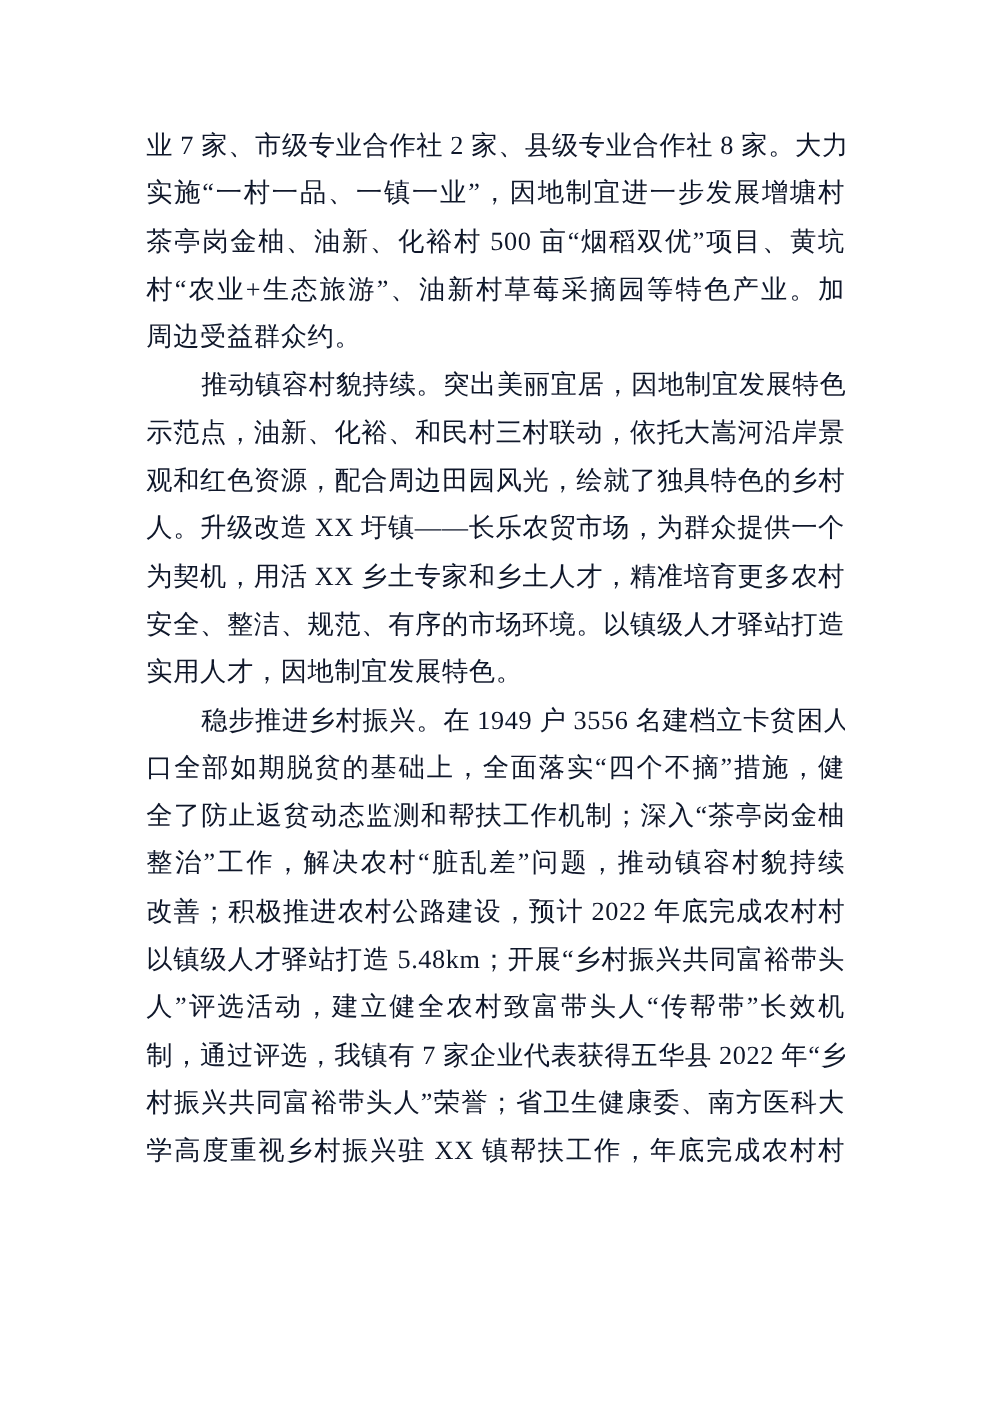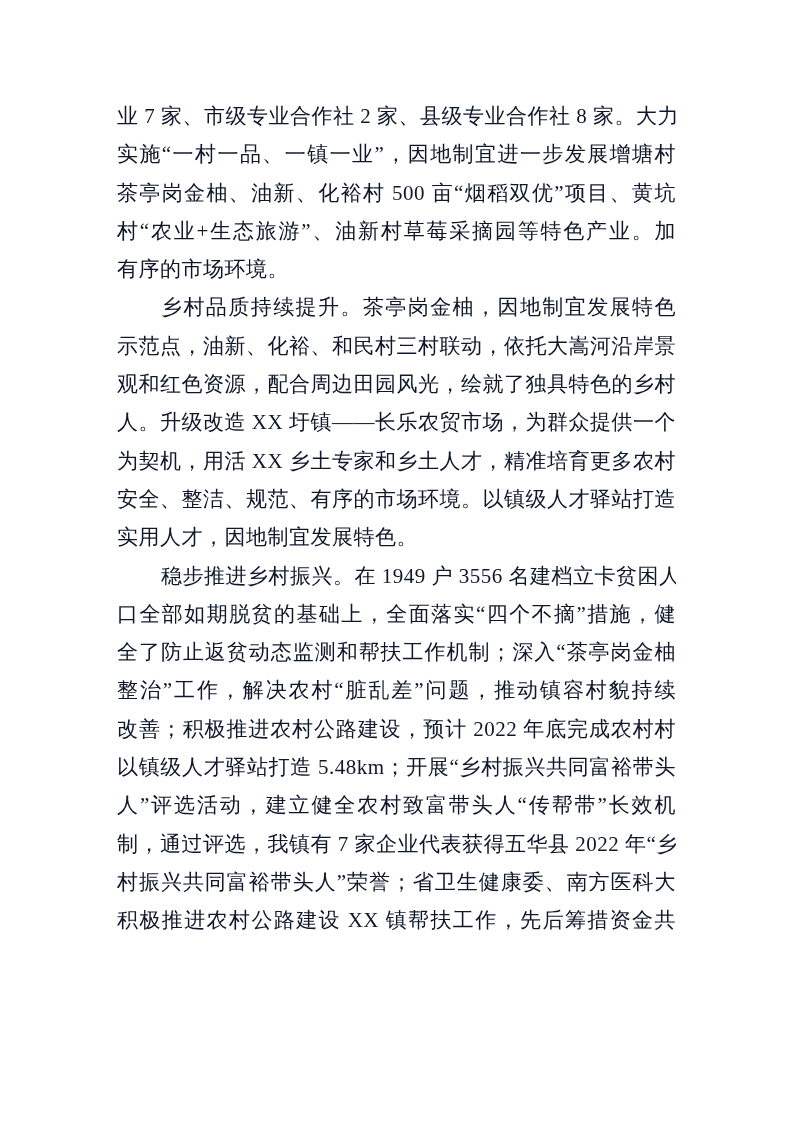--- a/index.html
+++ b/index.html
@@ -46,39 +46,39 @@
 </head>
 <body>
 
 <div class="page">
 
   <div class="paragraph">
     <div class="line">业 7 家、市级专业合作社 2 家、县级专业合作社 8 家。大力</div>
     <div class="line">实施“一村一品、一镇一业”，因地制宜进一步发展增塘村</div>
     <div class="line">茶亭岗金柚、油新、化裕村 500 亩“烟稻双优”项目、黄坑</div>
     <div class="line">村“农业+生态旅游”、油新村草莓采摘园等特色产业。加</div>
-    <div class="line last">有序的市场环境。</div>
+    <div class="line last">周边受益群众约。</div>
   </div>
 
   <div class="paragraph">
-    <div class="line indent">乡村品质持续提升。茶亭岗金柚，因地制宜发展特色</div>
+    <div class="line indent">推动镇容村貌持续。突出美丽宜居，因地制宜发展特色</div>
     <div class="line">示范点，油新、化裕、和民村三村联动，依托大嵩河沿岸景</div>
     <div class="line">观和红色资源，配合周边田园风光，绘就了独具特色的乡村</div>
     <div class="line">人。升级改造 XX 圩镇——长乐农贸市场，为群众提供一个</div>
     <div class="line">为契机，用活 XX 乡土专家和乡土人才，精准培育更多农村</div>
     <div class="line">安全、整洁、规范、有序的市场环境。以镇级人才驿站打造</div>
     <div class="line last">实用人才，因地制宜发展特色。</div>
   </div>
 
   <div class="paragraph">
     <div class="line indent">稳步推进乡村振兴。在 1949 户 3556 名建档立卡贫困人</div>
     <div class="line">口全部如期脱贫的基础上，全面落实“四个不摘”措施，健</div>
     <div class="line">全了防止返贫动态监测和帮扶工作机制；深入“茶亭岗金柚</div>
     <div class="line">整治”工作，解决农村“脏乱差”问题，推动镇容村貌持续</div>
     <div class="line">改善；积极推进农村公路建设，预计 2022 年底完成农村村</div>
     <div class="line">以镇级人才驿站打造 5.48km；开展“乡村振兴共同富裕带头</div>
     <div class="line">人”评选活动，建立健全农村致富带头人“传帮带”长效机</div>
     <div class="line">制，通过评选，我镇有 7 家企业代表获得五华县 2022 年“乡</div>
     <div class="line">村振兴共同富裕带头人”荣誉；省卫生健康委、南方医科大</div>
-    <div class="line">积极推进农村公路建设 XX 镇帮扶工作，先后筹措资金共</div>
+    <div class="line">学高度重视乡村振兴驻 XX 镇帮扶工作，年底完成农村村</div>
   </div>
 
 </div>
 
 </body></html>

